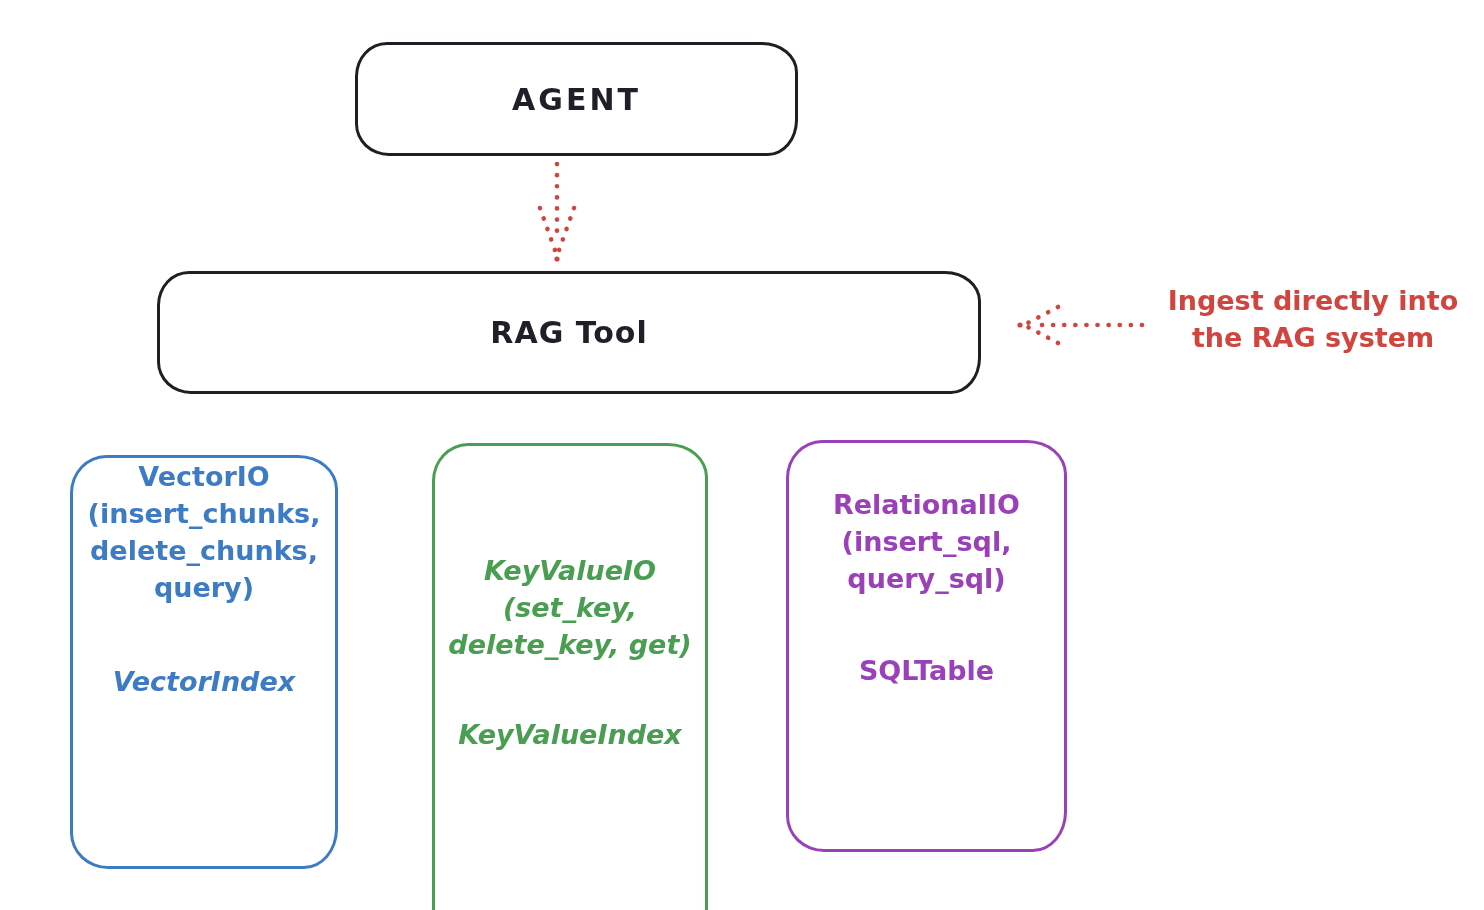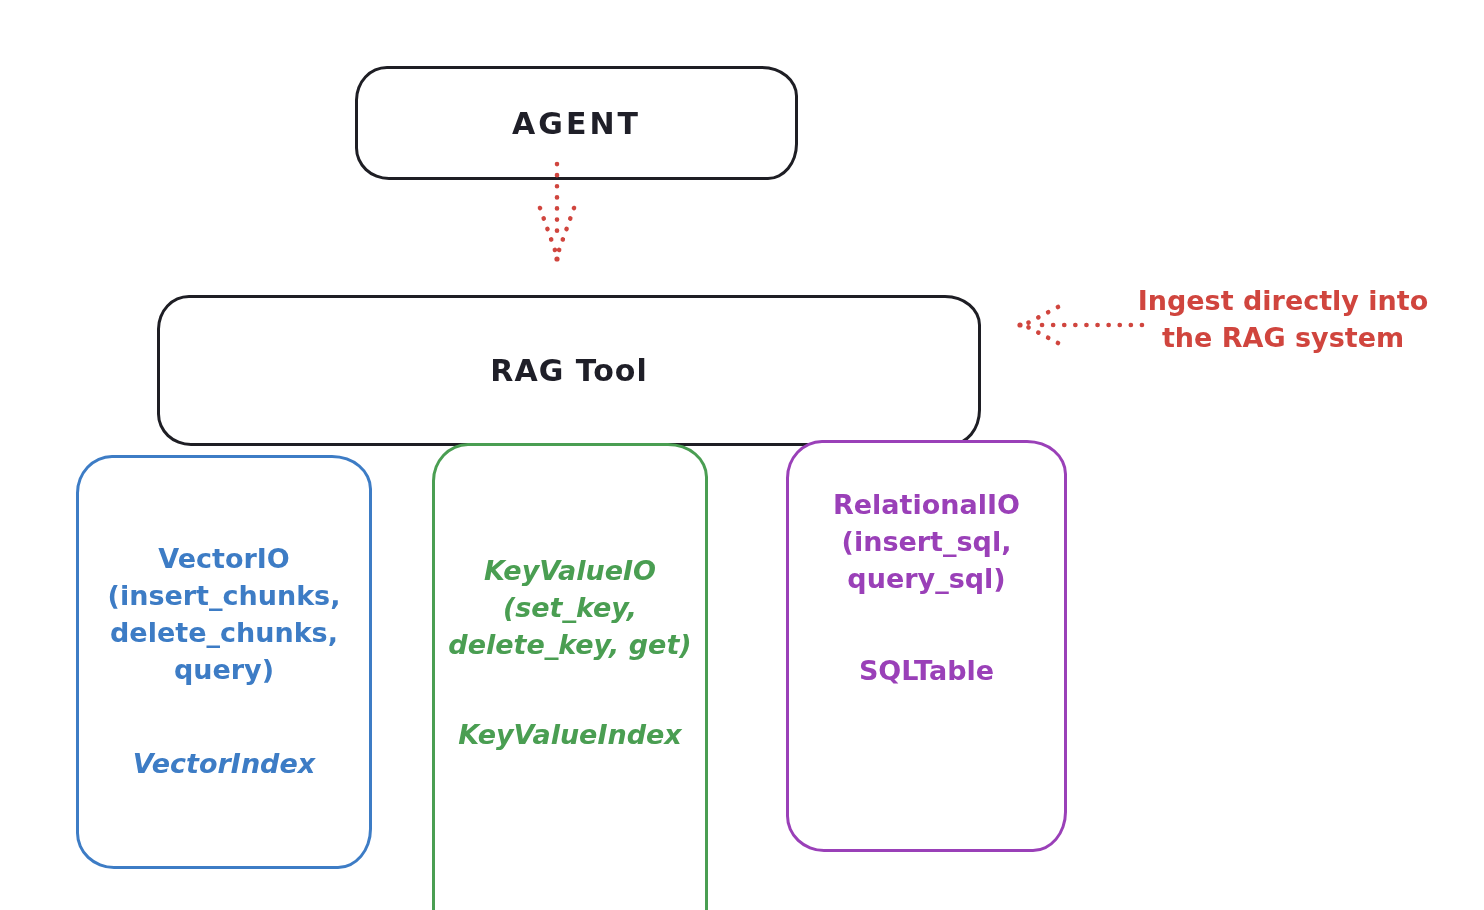--- a/index.html
+++ b/index.html
@@ -19,68 +19,66 @@
     position: absolute;
     box-sizing: border-box;
     background: #ffffff;
     display: flex;
     align-items: center;
     justify-content: center;
   }
   
   .sketch {
     border-radius: 32px 36px 30px 34px / 34px 30px 36px 32px;
-    margin-top: 24px;
   }
   .box-agent {
     left: 355px; top: 42px;
     width: 443px; height: 114px;
     border: 3.5px solid #1e1e24;
   }
   .box-rag {
     left: 157px; top: 271px;
-    width: 824px; height: 151px;
+    width: 824px; height: 123px;
     border: 3.5px solid #1e1e24;
   }
   .ink-label {
     color: #1f1f28;
     font-size: 30px;
     font-weight: bold;
     letter-spacing: 3px;
   }
   .arrow-svg {
     position: absolute;
   }
   .annotation {
     position: absolute;
-    left: 1113px; top: 282px;
+    left: 1143px; top: 282px;
     width: 340px;
     text-align: center;
     color: #d0453e;
     font-size: 27px;
     font-weight: bold;
     line-height: 37px;
   }
   .storage {
     border-radius: 36px 40px 34px 38px / 38px 34px 40px 36px;
     flex-direction: column;
     align-items: stretch;
     justify-content: flex-start;
     text-align: center;
     font-weight: bold;
     font-size: 27px;
     line-height: 37px;
   }
   .storage .methods div { white-space: nowrap; }
   .box-vector {
-    left: 76px; top: 455px;
-    width: 296px; height: 414px;
+    left: 70px; top: 455px;
+    width: 268px; height: 414px;
     border: 3.5px solid #3d7cc5;
     color: #3d7cc5;
-    padding-top: 82px;
   }
   .box-keyvalue {
     left: 432px; top: 443px;
     width: 276px; height: 508px;
     border: 3.5px solid #4a9e52;
     color: #4a9e52;
     padding-top: 106px;
     font-style: italic;
   }
   .box-relational {

